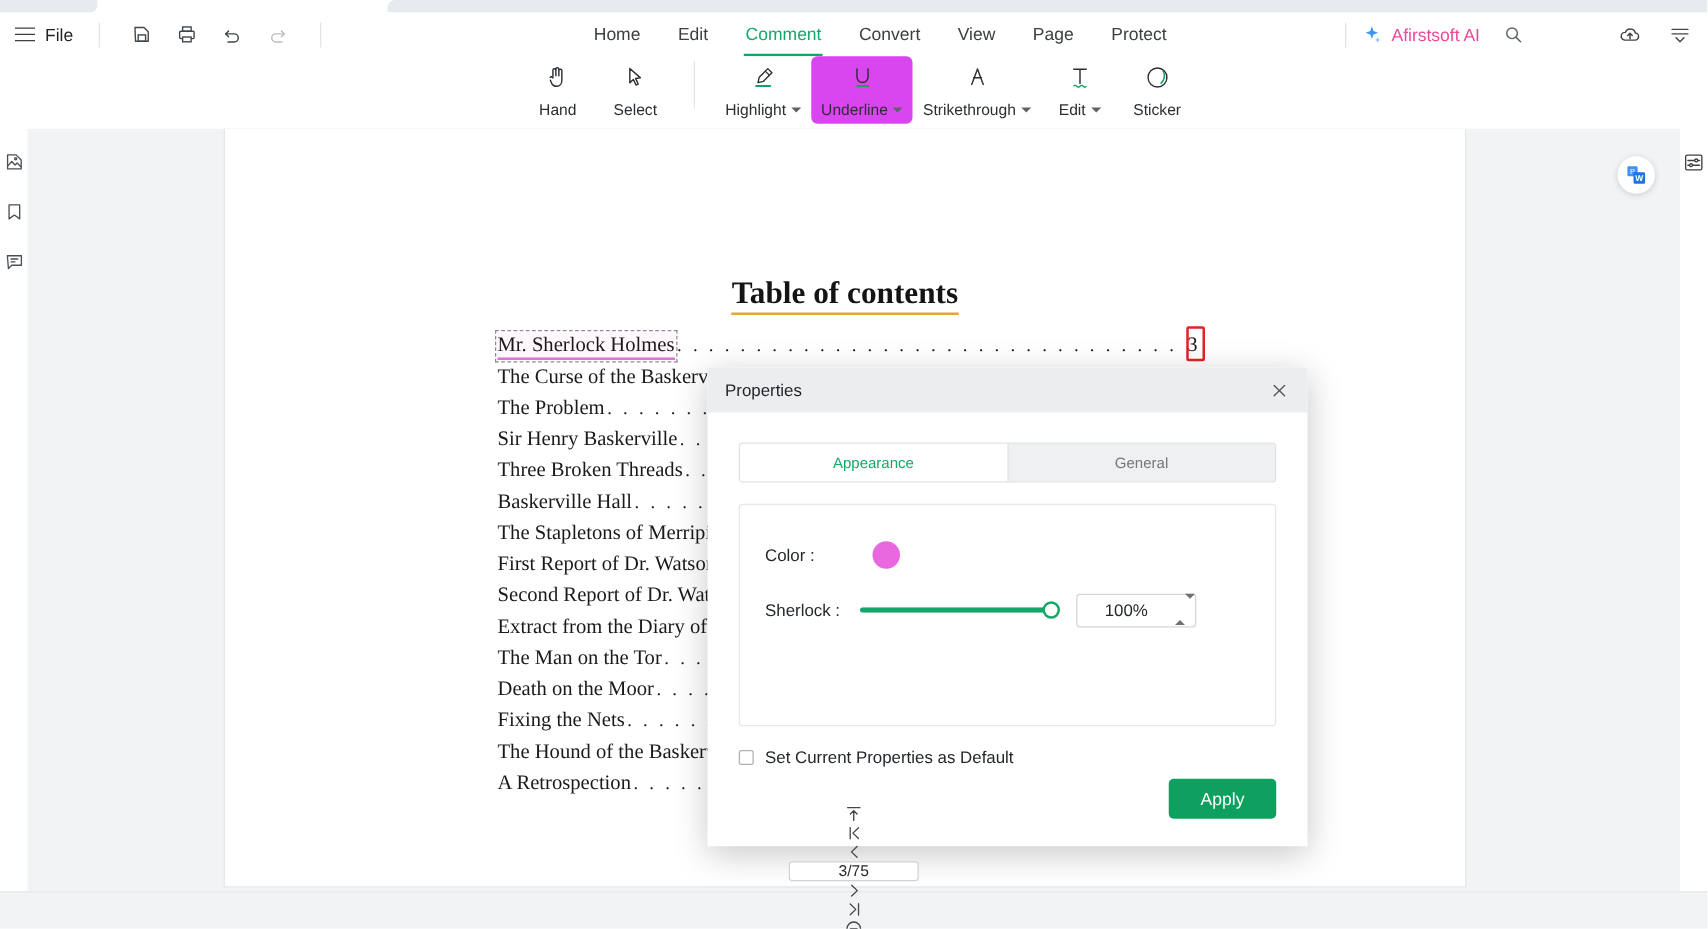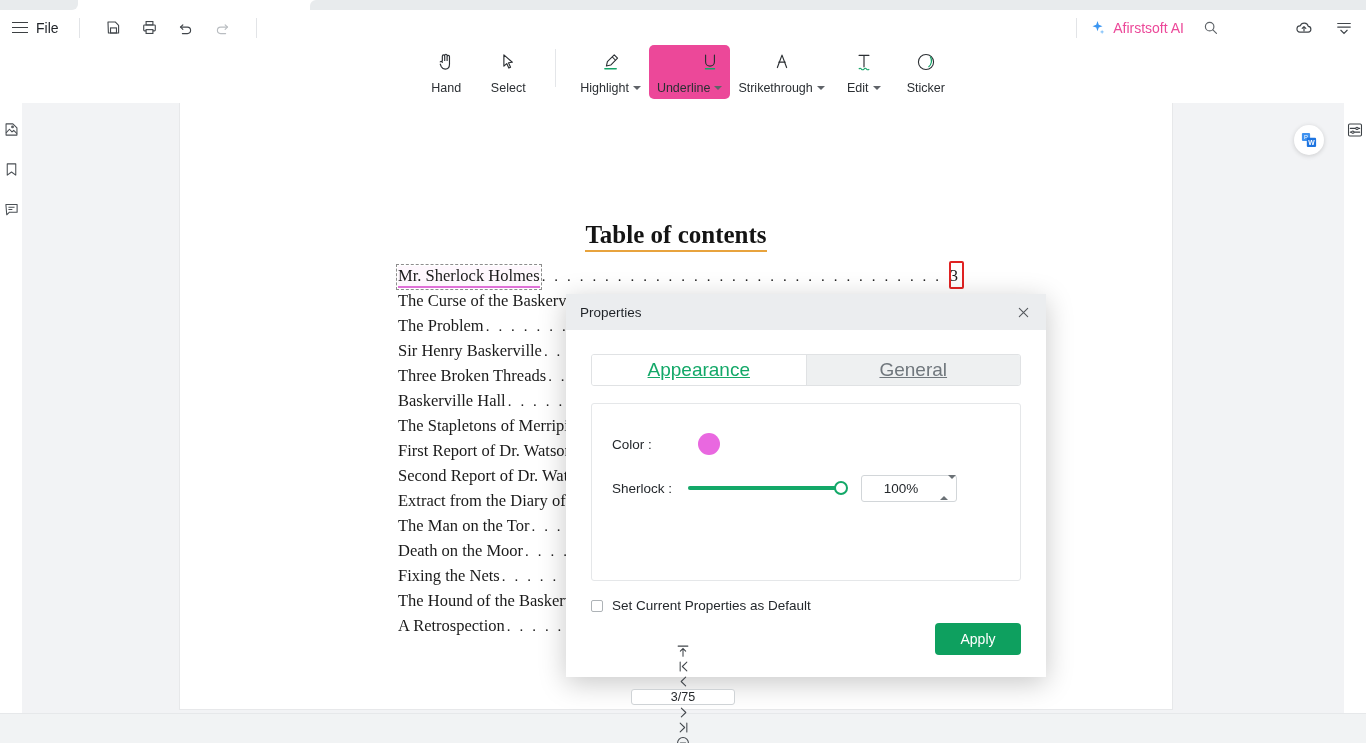--- a/index.html
+++ b/index.html
@@ -55,21 +55,21 @@
     position: absolute; top: 45px; left: 0; width: 1366px; height: 58px;
     background: #ffffff; display: flex; align-items: flex-start; justify-content: center;
     gap: 0;
   }
   .ribbon-inner { display: flex; align-items: flex-start; gap: 0; margin-left: 6px; }
   .tool {
     min-width: 62px; height: 54px; display: flex; flex-direction: column;
     align-items: center; justify-content: flex-start; gap: 5px;
     padding: 3px 8px 0; border-radius: 5px; cursor: pointer; position: relative;
   }
-  .tool.active { background: #ec4899; align-items: flex-end; }
+  .tool.active { background: #d946ef; }
   .tool .glyph { height: 28px; display: flex; align-items: center; justify-content: center; }
   .tool .lbl { font-size: 12.5px; color: #2b2f33; white-space: nowrap; display:flex; align-items:center; gap:4px;}
   .caret { display: inline-block; width: 0; height: 0;
     border-left: 4px solid transparent; border-right: 4px solid transparent;
     border-top: 4.5px solid #5f6368; }
   .ribbon-sep { width: 1px; height: 38px; background: #e4e6e9; margin: 4px 16px 0; }
 
   
   .leftrail {
     position: absolute; top: 103px; left: 0; width: 22px; height: 610px;
@@ -158,21 +158,21 @@
   .dlg-head {
     height: 36px; background: #ebedef; display: flex; align-items: center;
     padding: 0 12px 0 14px; justify-content: space-between;
   }
   .dlg-title { font-size: 13.5px; color: #1f2328; }
   .dlg-close { width: 22px; height: 22px; display: flex; align-items: center; justify-content: center; cursor: pointer; color: #4b5156; font-size: 16px; line-height: 1; }
   .dlg-body { flex: 1; padding: 24px 25px 0; position: relative; }
 
   .tabs { display: flex; height: 32px; border: 1px solid #e0e2e4; border-radius: 3px; overflow: hidden; }
   .tab { flex: 1; display: flex; align-items: center; justify-content: center;
-    font-size: 19px; cursor: pointer; text-decoration: underline; }
+    font-size: 12px; cursor: pointer; }
   .tab.on { background: #ffffff; color: #13a868; }
   .tab.off { background: #eef0f1; color: #70777d; border-left: 1px solid #e0e2e4; }
 
   .panel {
     margin-top: 17px; border: 1px solid #e5e7e9; border-radius: 3px;
     height: 178px; padding: 18px 20px 0;
   }
   .field { display: flex; align-items: center; height: 44px; }
   .field .flabel { width: 72px; font-size: 13.5px; color: #24282c; }
   .stepper {
@@ -250,20 +250,29 @@
       </div>
       <div class="qicon">
         <svg width="18" height="18" viewBox="0 0 20 20" fill="none" stroke="#b9bdc1" stroke-width="1.3" stroke-linecap="round">
           <path d="M13.5 6.5L16 9l-2.5 2.5"></path>
           <path d="M16 9H8.5a3.6 3.6 0 0 0 0 7.2H14"></path>
         </svg>
       </div>
       <div class="vsep"></div>
     </div>
 
+    <div class="menu-items">
+      <span class="menu-item">Home</span>
+      <span class="menu-item">Edit</span>
+      <span class="menu-item active">Comment</span>
+      <span class="menu-item">Convert</span>
+      <span class="menu-item">View</span>
+      <span class="menu-item">Page</span>
+      <span class="menu-item">Protect</span>
+    </div>
 
     <div class="menu-right">
       <div class="divider-v2"></div>
       <div class="ai-badge">
         <svg width="17" height="17" viewBox="0 0 20 20">
           <path d="M10 2.4l1.5 4.4 4.4 1.6-4.4 1.6L10 14.4 8.5 10 4.1 8.4 8.5 6.8z" fill="#3b96f2"></path>
           <path d="M15.4 12.6l.7 1.9 1.9.7-1.9.7-.7 1.9-.7-1.9-1.9-.7 1.9-.7z" fill="#7fc0fa"></path>
         </svg>
         <span class="ai-text">Afirstsoft AI</span>
       </div>

